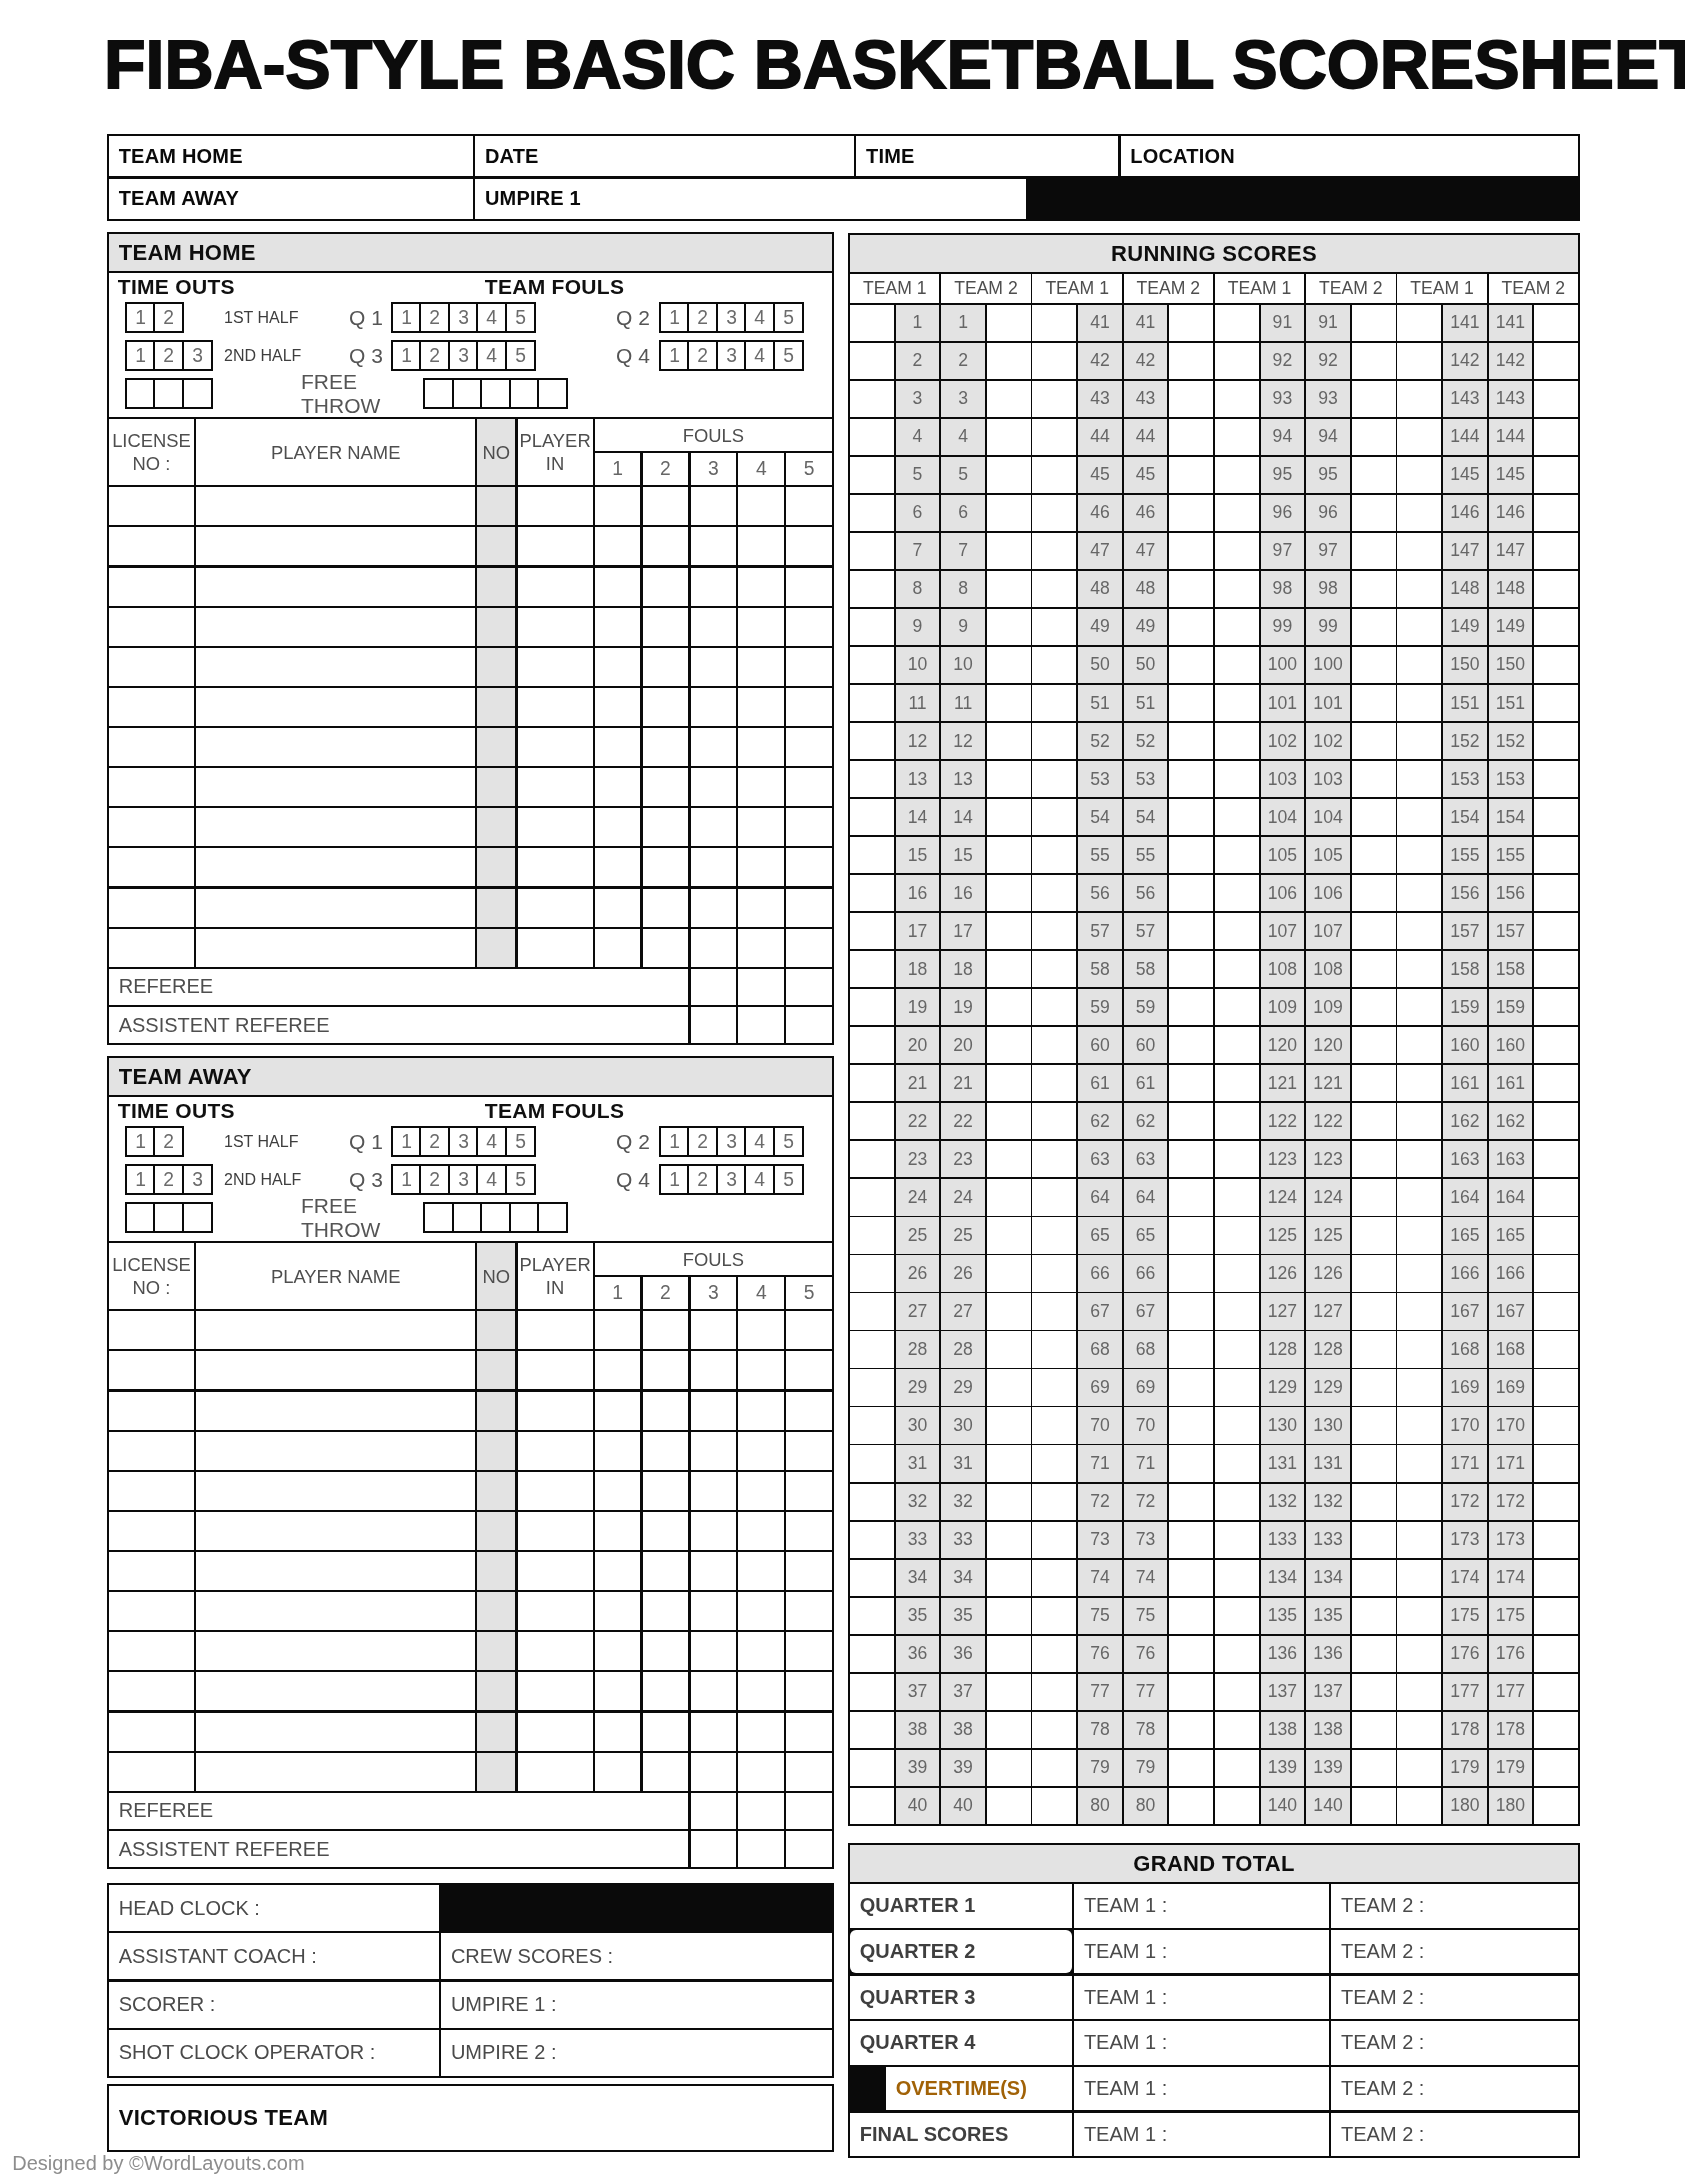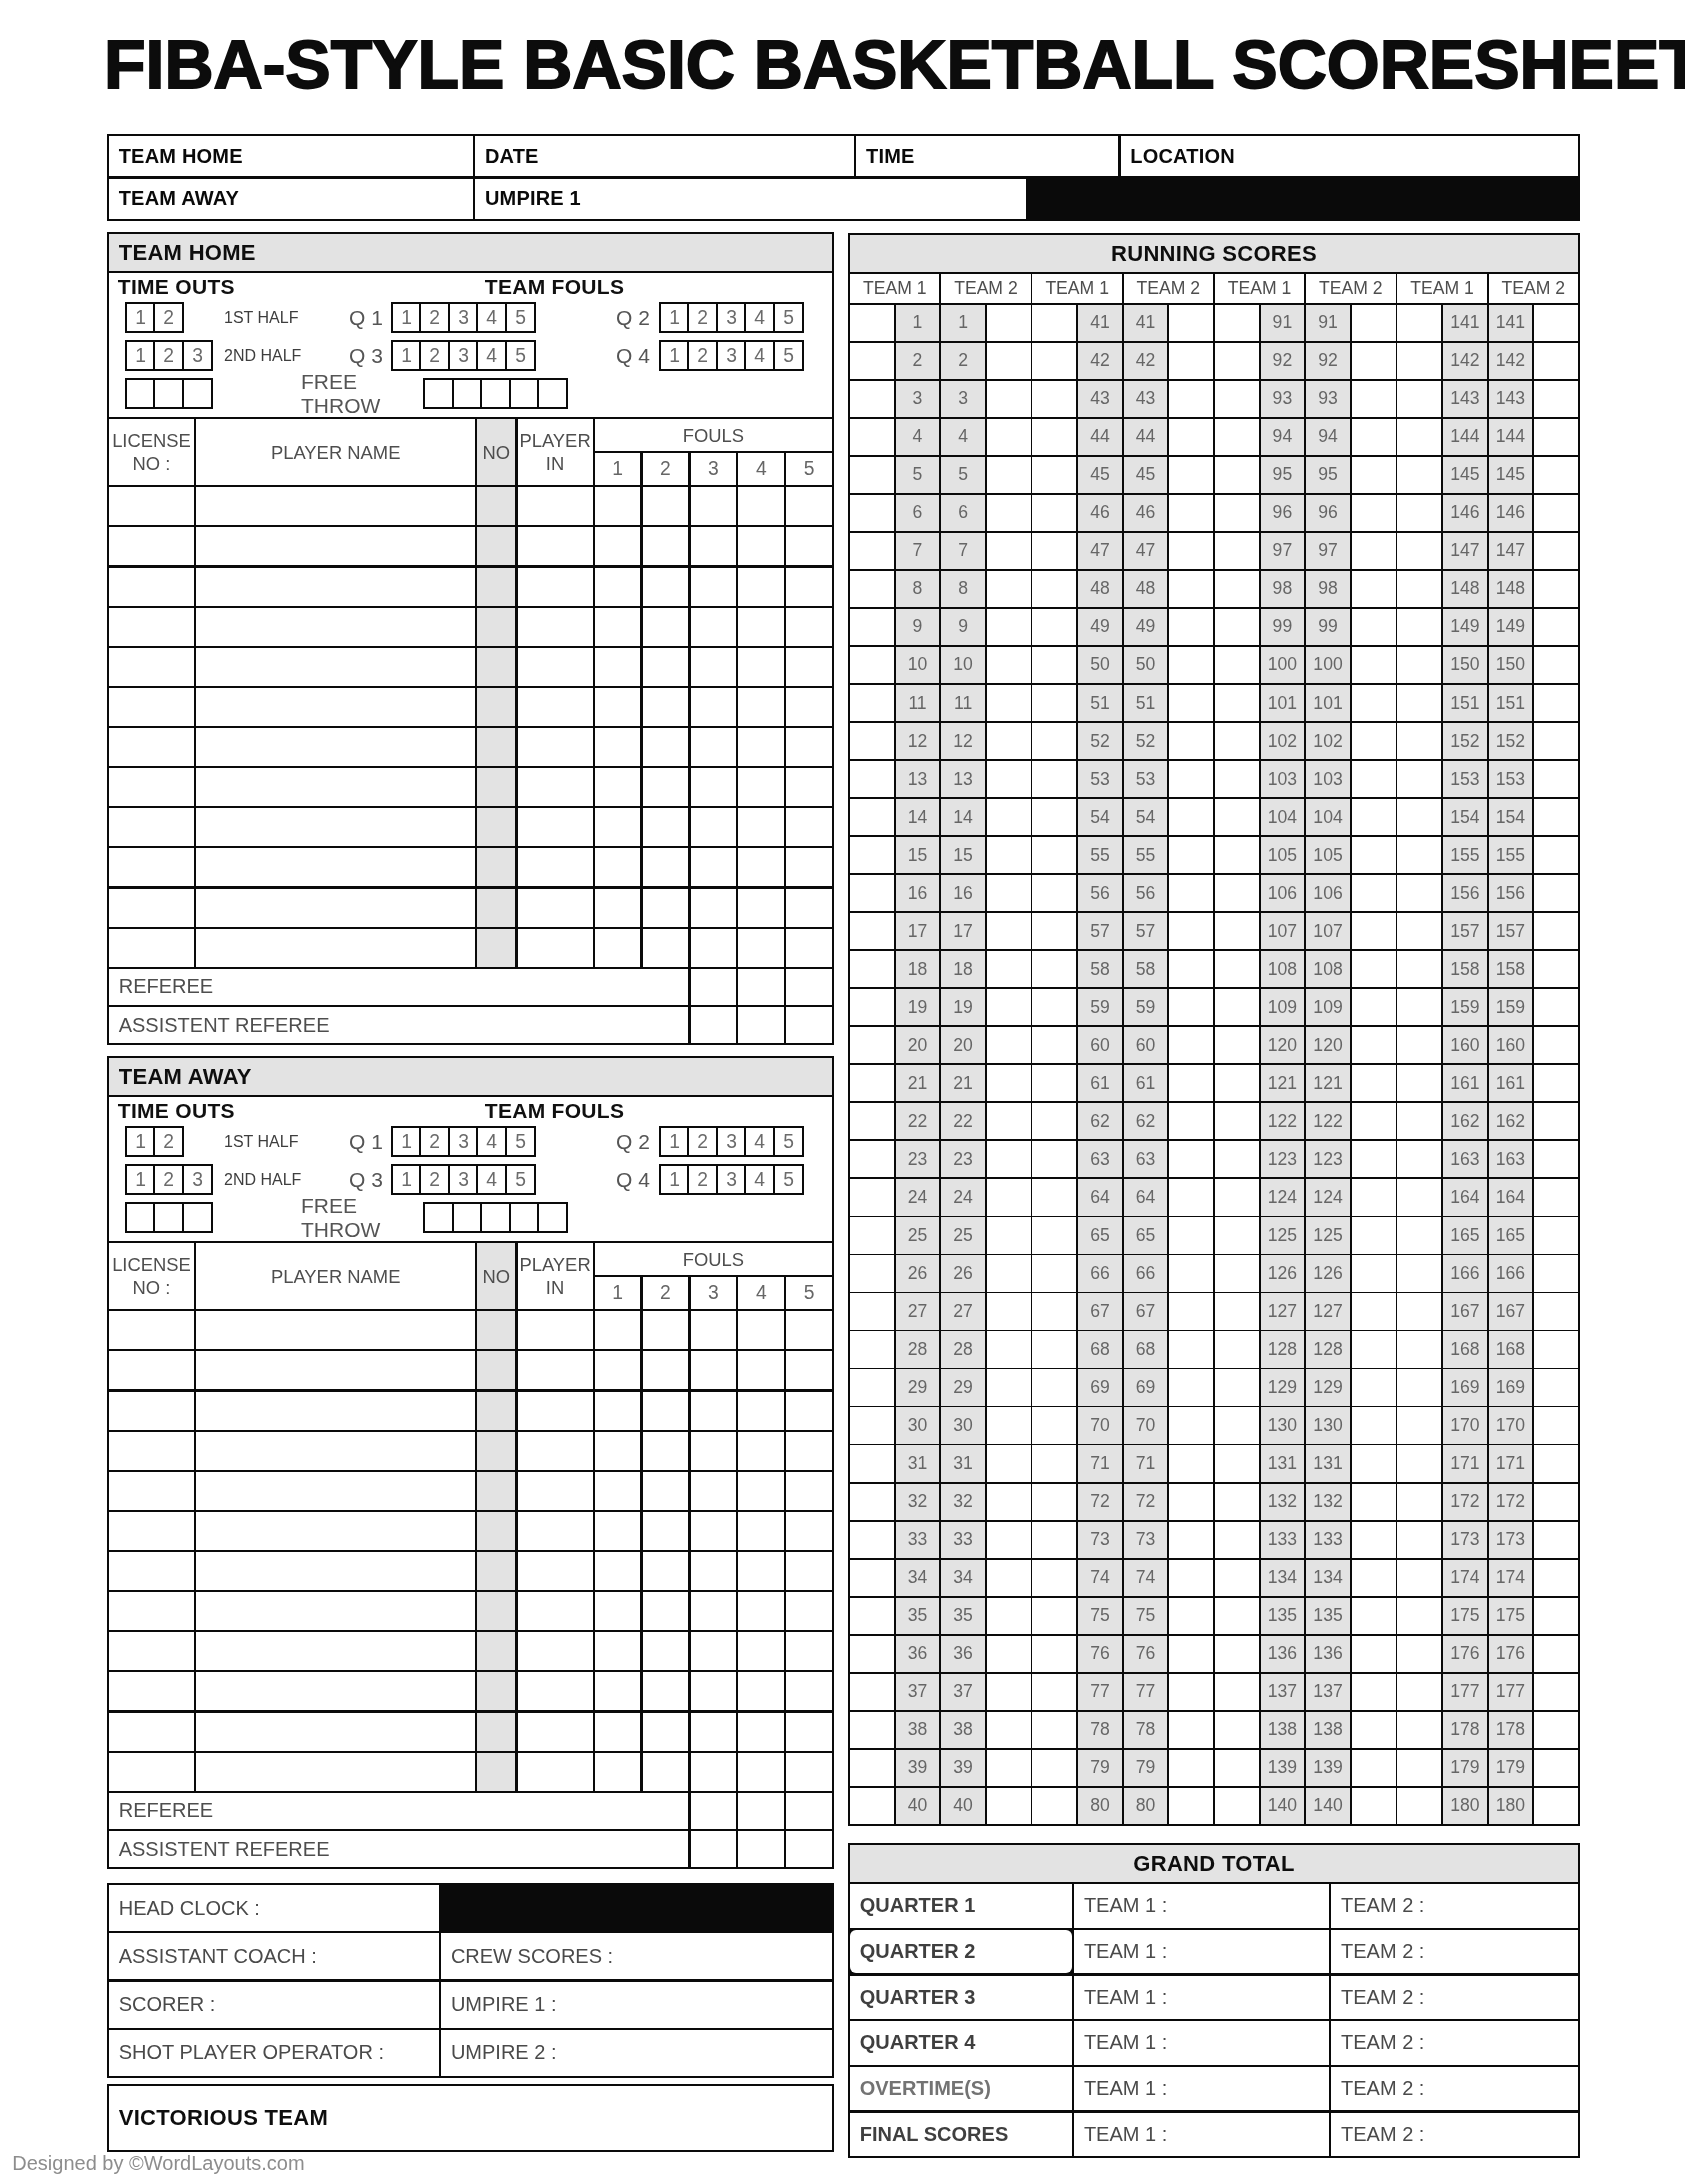--- a/index.html
+++ b/index.html
@@ -1124,35 +1124,35 @@
       <div class="gcell" style="grid-area: 2 / 3;">TEAM 2 :</div>
       <div class="gcell" style="grid-area: 3 / 1; font-weight: 700; color: rgb(63, 63, 63); border-radius: 6px;">QUARTER 2</div>
       <div class="gcell" style="grid-area: 3 / 2;">TEAM 1 :</div>
       <div class="gcell" style="grid-area: 3 / 3;">TEAM 2 :</div>
       <div class="gcell" style="grid-area: 4 / 1; font-weight: 700; color: rgb(63, 63, 63);">QUARTER 3</div>
       <div class="gcell" style="grid-area: 4 / 2;">TEAM 1 :</div>
       <div class="gcell" style="grid-area: 4 / 3;">TEAM 2 :</div>
       <div class="gcell" style="grid-area: 5 / 1; font-weight: 700; color: rgb(63, 63, 63);">QUARTER 4</div>
       <div class="gcell" style="grid-area: 5 / 2;">TEAM 1 :</div>
       <div class="gcell" style="grid-area: 5 / 3;">TEAM 2 :</div>
-      <div class="gcell" style="grid-area: 6 / 1; font-weight: 700; color: #737373;">OVERTIME(S)</div>
+      <div class="gcell" style="grid-area: 6 / 1; font-weight: 700; color: #a16207; margin-left: 36px;">OVERTIME(S)</div>
       <div class="gcell" style="grid-area: 6 / 2;">TEAM 1 :</div>
       <div class="gcell" style="grid-area: 6 / 3;">TEAM 2 :</div>
       <div class="gcell" style="grid-area: 7 / 1; font-weight: 700; color: rgb(63, 63, 63);">FINAL SCORES</div>
       <div class="gcell" style="grid-area: 7 / 2;">TEAM 1 :</div>
       <div class="gcell" style="grid-area: 7 / 3;">TEAM 2 :</div>
     </div>
 
   <div id="officials" class="officials">
       <div class="ocell" style="grid-area: 1 / 1;">HEAD CLOCK :</div>
       <div class="ocell" style="grid-area: 2 / 1;">ASSISTANT COACH :</div>
       <div class="ocell" style="grid-area: 2 / 2;">CREW SCORES :</div>
       <div class="ocell" style="grid-area: 3 / 1;">SCORER :</div>
       <div class="ocell" style="grid-area: 3 / 2;">UMPIRE 1 :</div>
-      <div class="ocell" style="grid-area: 4 / 1;">SHOT PLAYER OPERATOR :</div>
+      <div class="ocell" style="grid-area: 4 / 1;">SHOT CLOCK OPERATOR :</div>
       <div class="ocell" style="grid-area: 4 / 2;">UMPIRE 2 :</div>
     </div>
 
   <div class="victorious">
     <span>VICTORIOUS TEAM</span>
   </div>
 
   <div class="footer">Designed by ©WordLayouts.com</div>
 
 </div>

